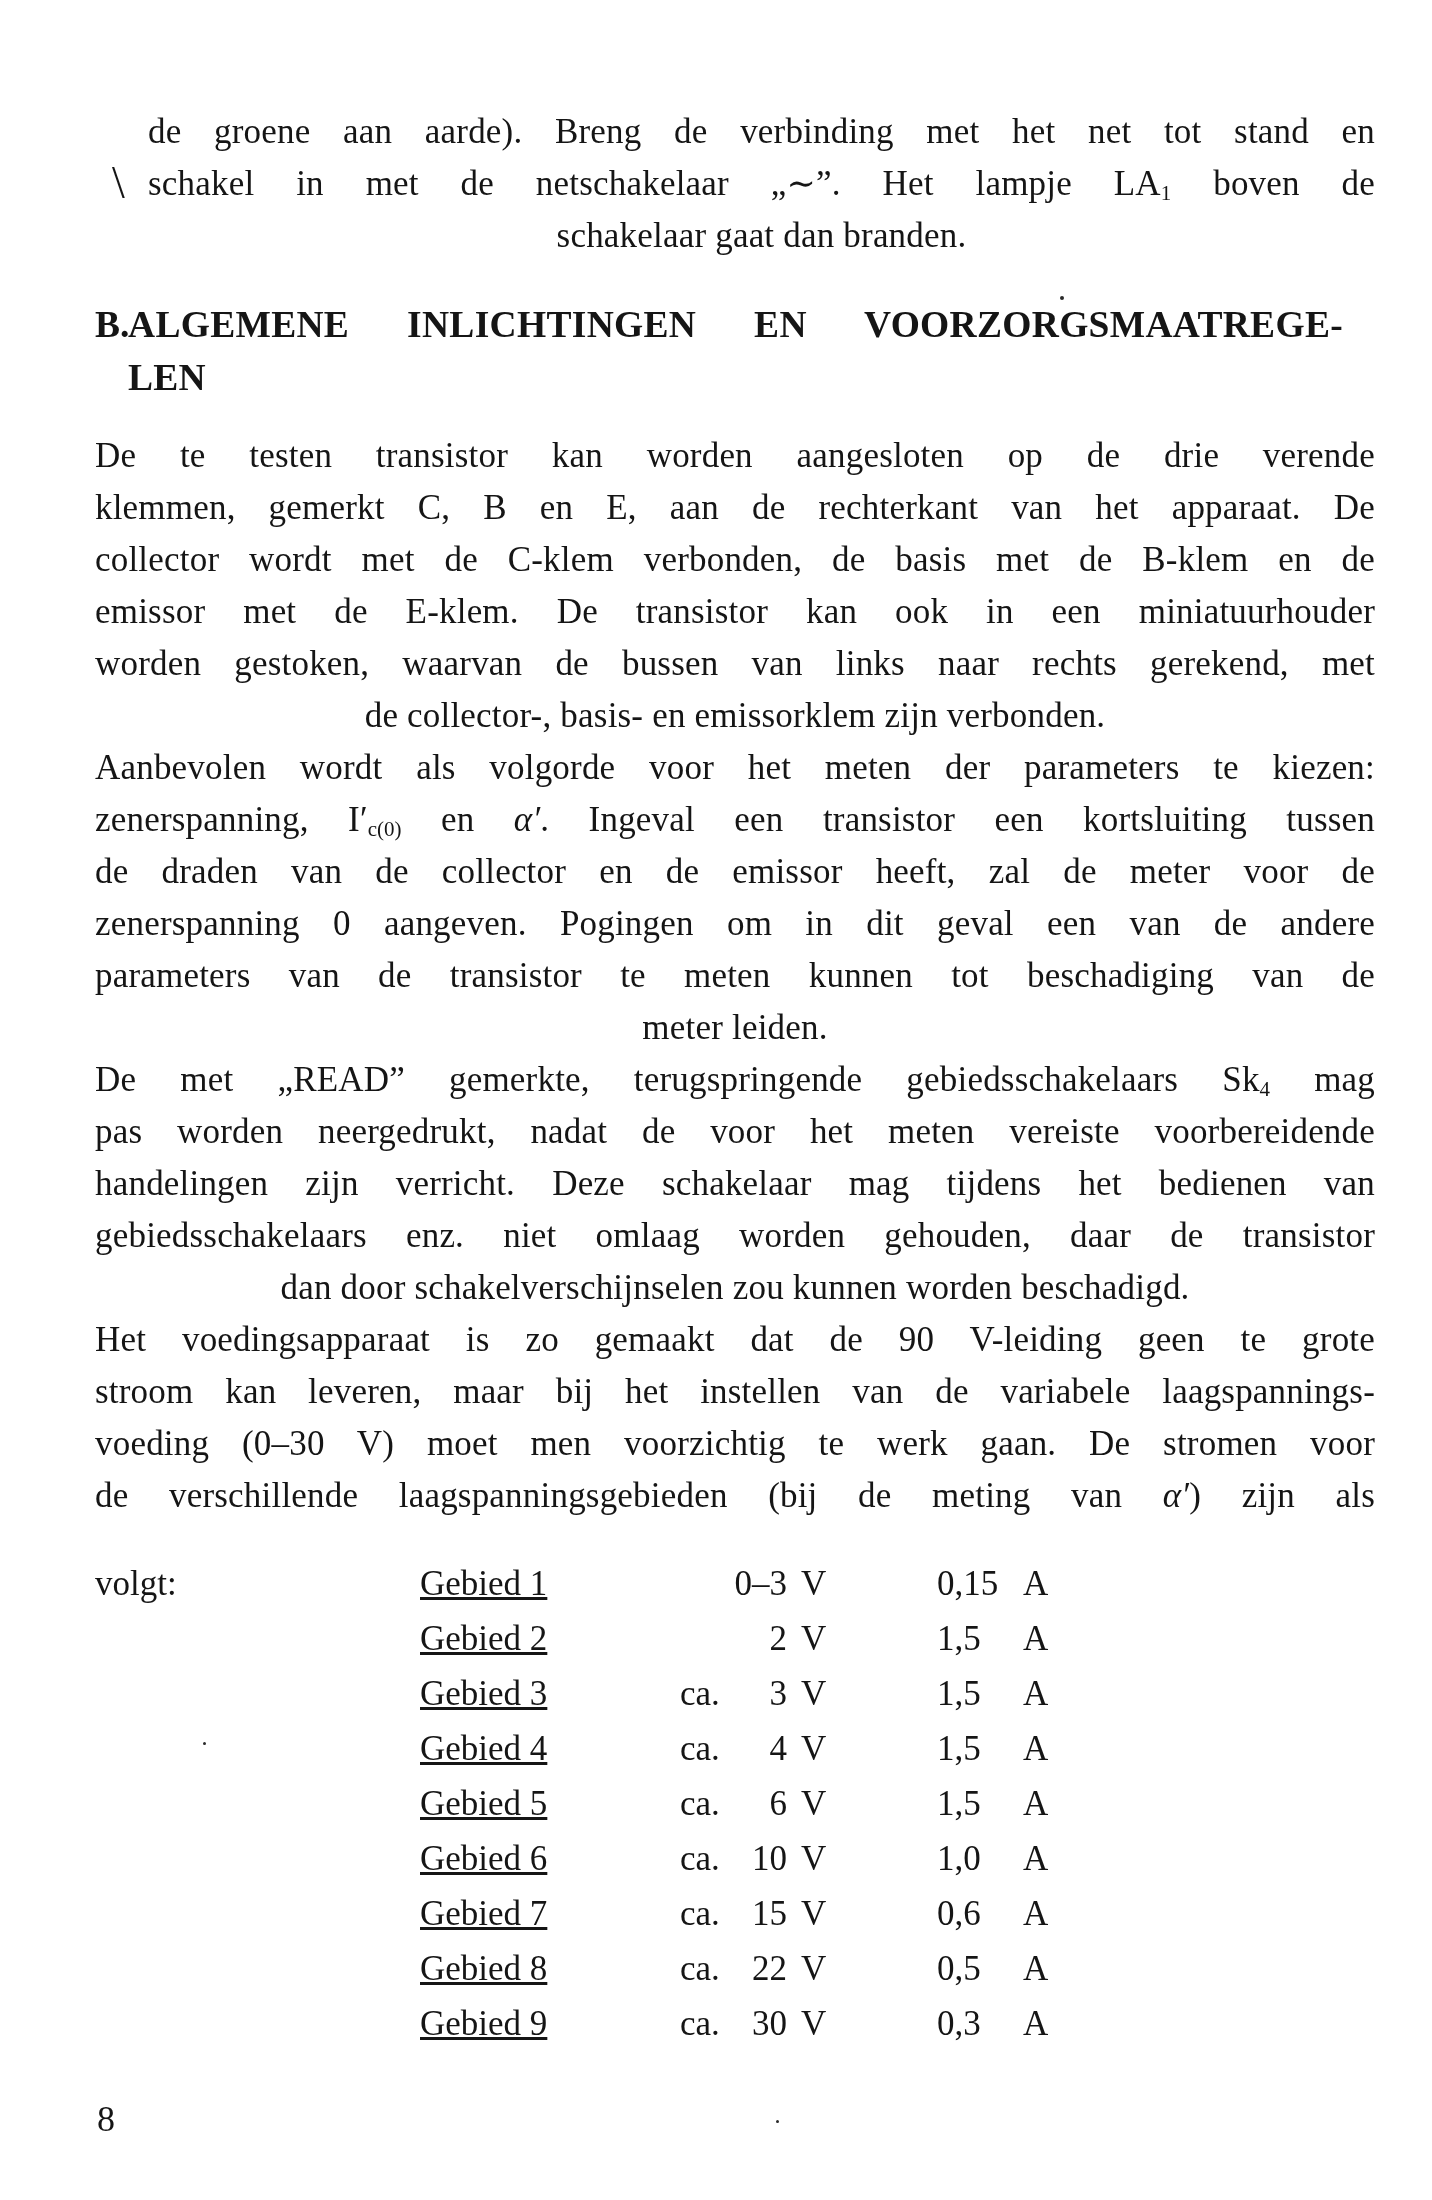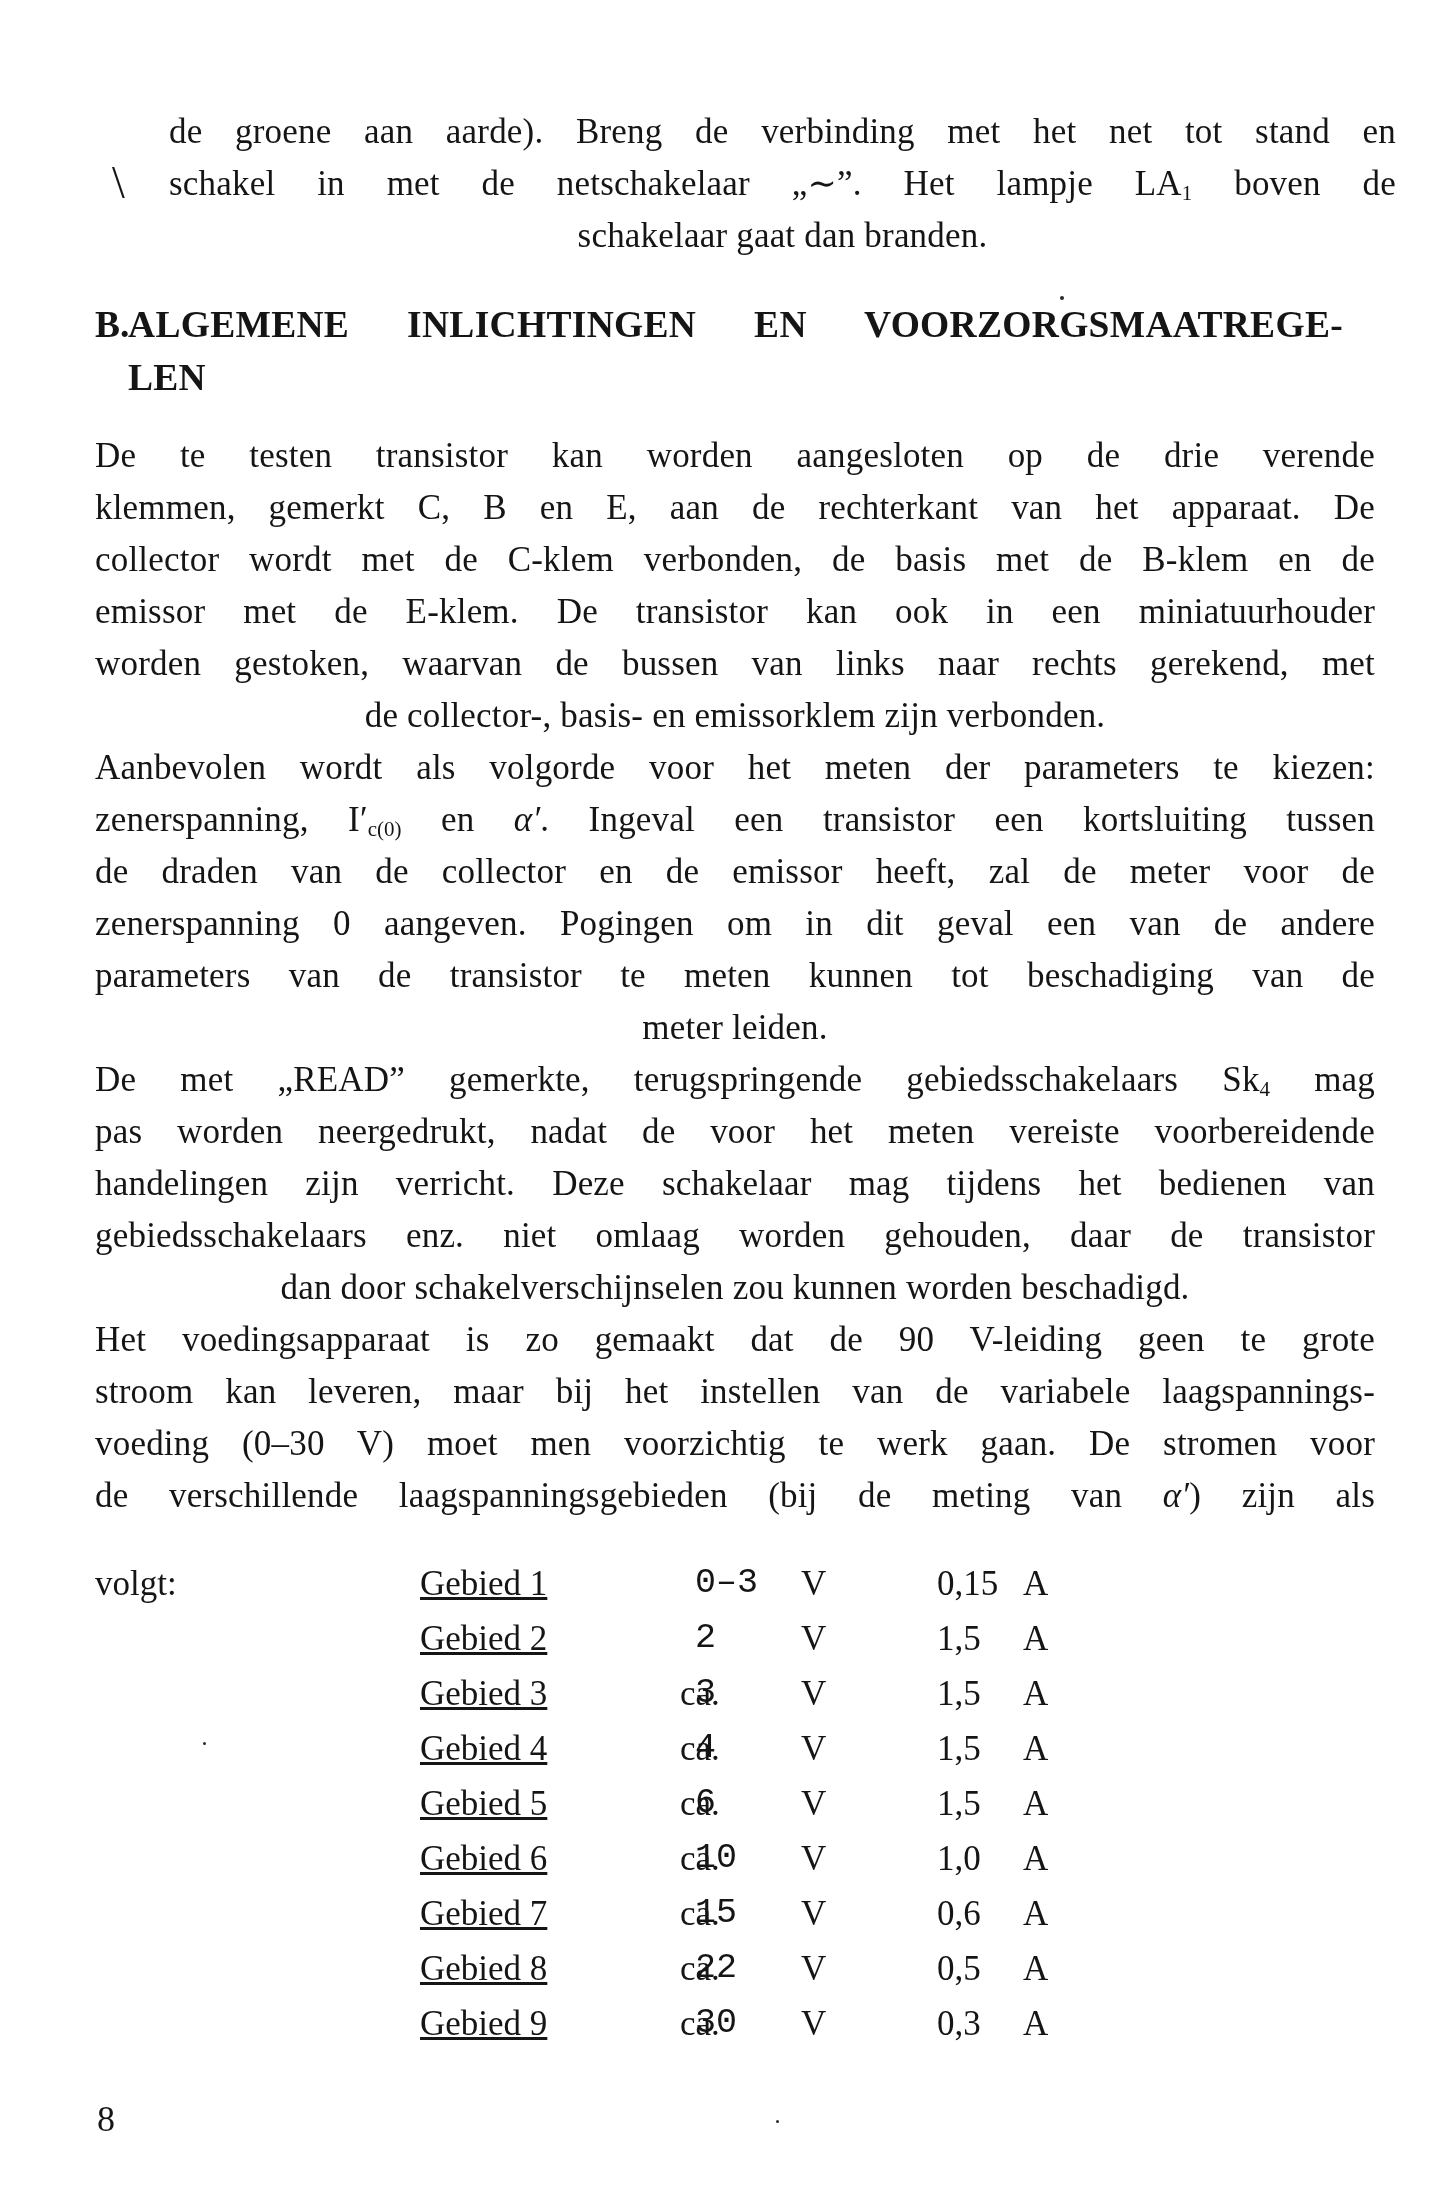--- a/index.html
+++ b/index.html
@@ -9,39 +9,39 @@
     overflow:hidden;margin:0 auto;
   }
   .content-block{position:absolute;left:95px;width:1280px;}
   .line{
     font-size:35px;line-height:52px;height:52px;width:1280px;
     letter-spacing:0.2px;
     text-align:center;
   }
   .line.j{text-align:justify;text-align-last:justify;}
   #intro{top:106px;}
-  #intro .line{margin-left:74px;width:1227px;}
+  #intro .line{margin-left:53px;width:1227px;}
   .margin-mark{
     position:absolute;left:112px;top:156px;font-size:46px;
     font-family:"Liberation Serif",serif;color:#151515;
   }
   #heading{top:298px;font-weight:bold;}
   #heading .heading-line{
     font-size:37.5px;line-height:53px;height:53px;width:1215px;margin-left:33px;
     letter-spacing:0.3px;
   }
   #heading .heading-line.j{text-align:justify;text-align-last:justify;}
   #heading .b-label{position:absolute;left:0;top:0;font-size:37.5px;line-height:53px;}
   #bodyblock{top:430px;}
   #tableblock{top:1556px;}
   .table-intro{position:absolute;left:0;top:0;font-size:35px;line-height:55px;}
   .trow{position:relative;height:55px;font-size:35px;line-height:55px;}
   .cell-gebied{position:absolute;left:325px;text-decoration:underline;}
   .cell-v-prefix{position:absolute;left:585px;}
-  .cell-v-num{position:absolute;left:600px;width:92px;font-family:Liberation Mono, monospace;}
+  .cell-v-num{position:absolute;left:600px;width:92px;text-align:right;}
   .cell-v-unit{position:absolute;left:706px;}
   .cell-c-num{position:absolute;left:842px;}
   .cell-c-unit{position:absolute;left:928px;}
   .page-number{position:absolute;left:97px;top:2093px;font-size:36px;line-height:52px;}
   .sub{font-size:0.6em;vertical-align:-0.22em;letter-spacing:0;}
   b{font-weight:normal;}
   .speckle{position:absolute;background:#2a2a2a;border-radius:50%;}
   #sp1{left:1060px;top:296px;width:4px;height:4px;}
   #sp2{left:203px;top:1742px;width:3px;height:3px;}
   #sp3{left:776px;top:2120px;width:3px;height:3px;}

